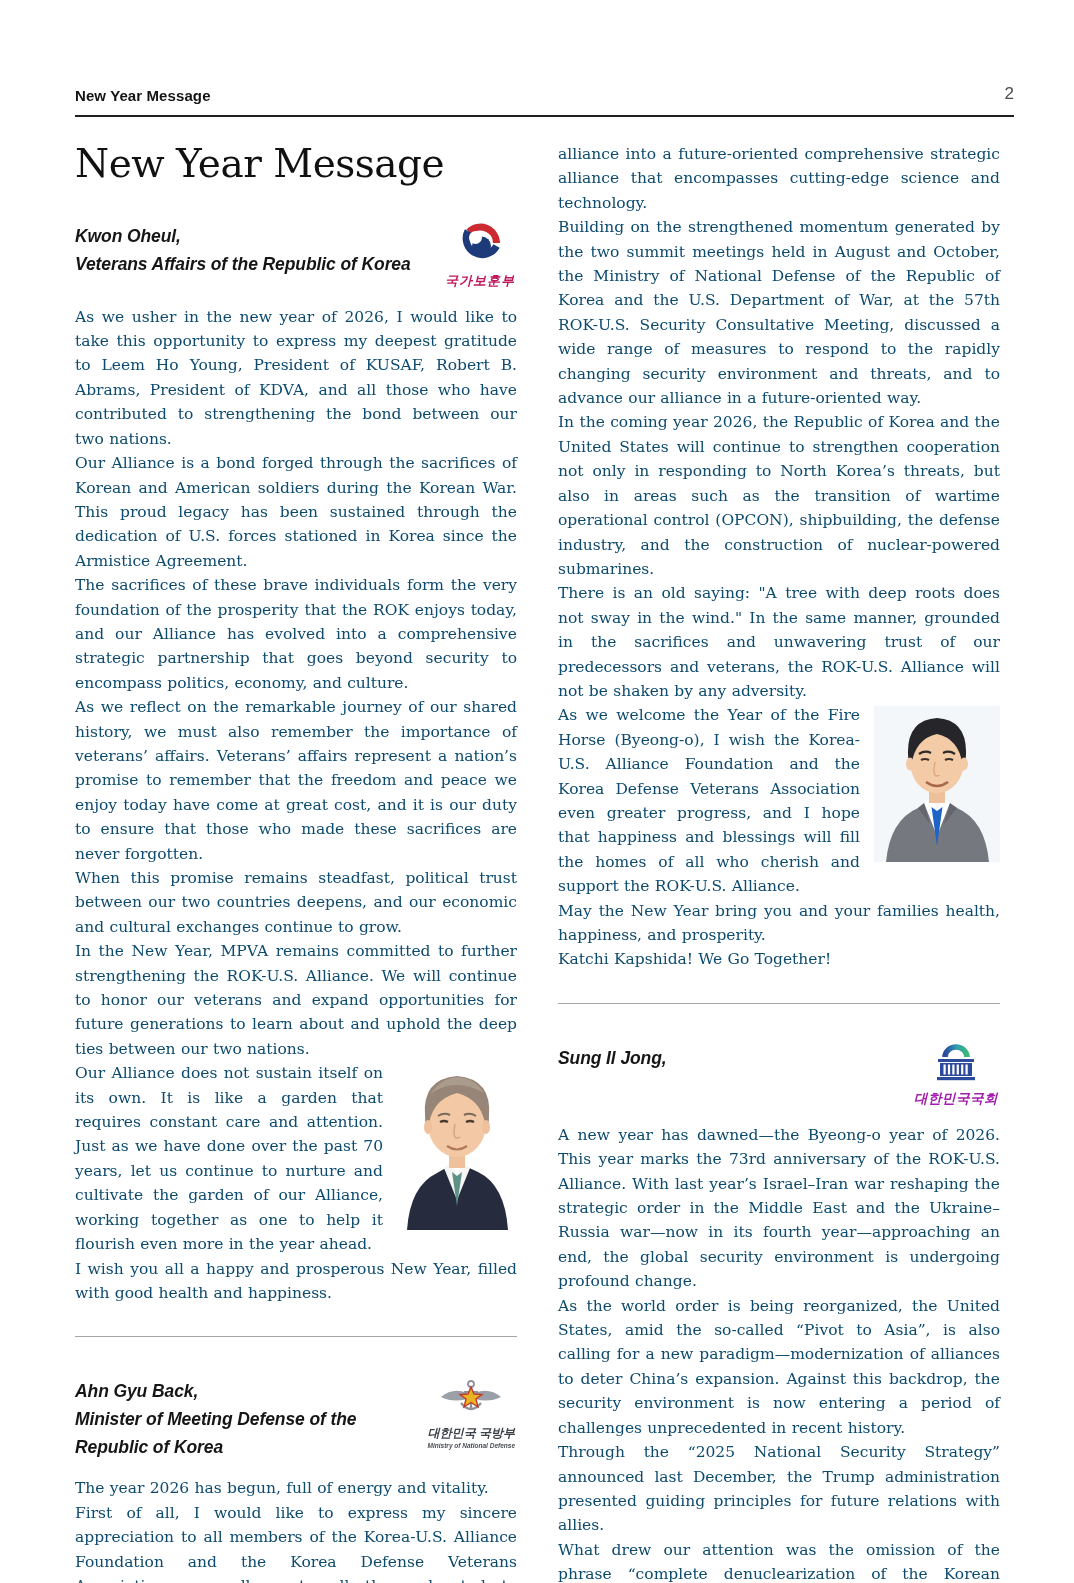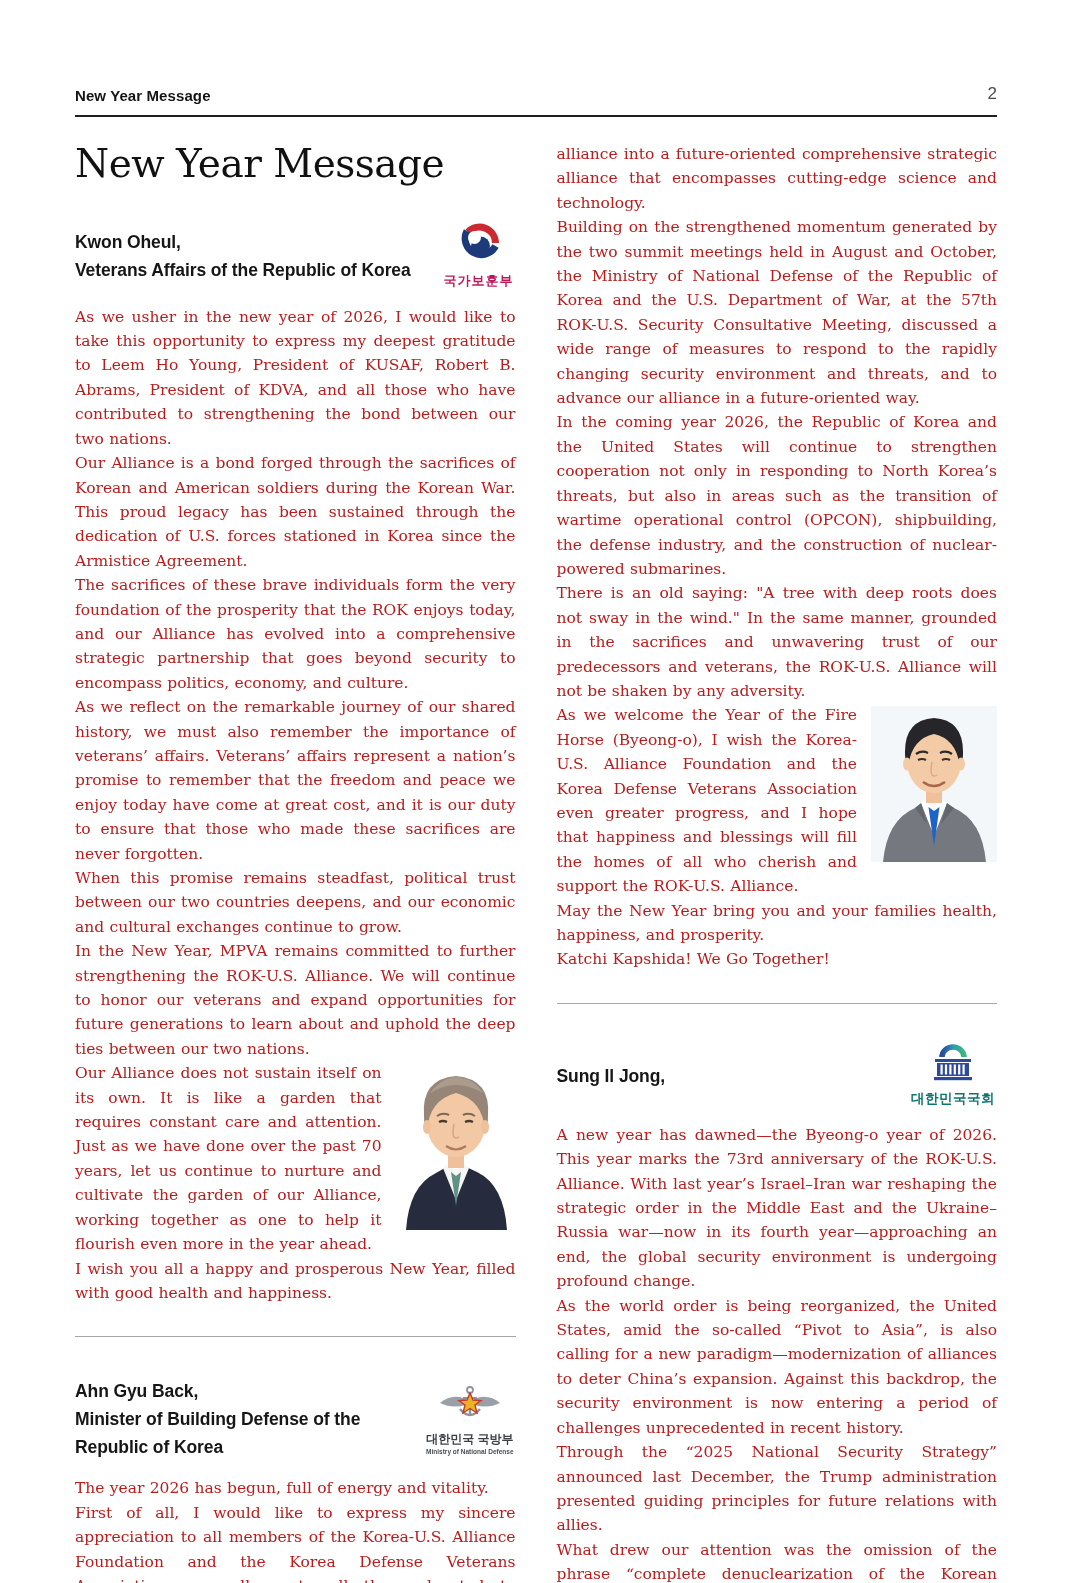--- a/index.html
+++ b/index.html
@@ -7,21 +7,21 @@
     width:1074px;height:1583px;
     background:#ffffff;
     overflow:hidden;
     font-family:"DejaVu Serif", serif;
     color:#1c1c1c;
     -webkit-font-smoothing:antialiased;
   }
   .page{
     box-sizing:border-box;
     width:1074px;height:1137px;
-    padding:0 77px 0 75px;
+    padding:0 60px 0 75px;
   }
   
   .running-header{
     display:flex;justify-content:space-between;align-items:flex-end;
     padding-top:84px;padding-bottom:11px;
     border-bottom:2px solid #1f1f1f;
   }
   .running-header .section{
     font-family:"Liberation Sans", sans-serif;
     font-weight:bold;font-size:15px;color:#141414;letter-spacing:0.1px;
@@ -35,44 +35,45 @@
   .col{width:442px;}
   
   .main-title{
     font-family:"DejaVu Serif", serif;
     font-size:39px;line-height:1.12;
     font-weight:500;letter-spacing:-0.5px;color:#111;
     margin:0 0 36px 0;
   }
   
   .author-block{
-    display:flex;justify-content:space-between;align-items:center;
+    display:flex;justify-content:space-between;align-items:flex-start;
     margin:0 0 15px 0;
+    font-style:italic;
   }
   .author-names{
     font-family:"Liberation Sans", sans-serif;
     font-weight:bold;font-size:17.5px;line-height:28px;color:#161616;
     letter-spacing:-0.1px;
   }
   .logo-box{flex:0 0 auto;text-align:center;padding-right:2px;}
   .logo-caption{
     font-family:"Liberation Sans", sans-serif;
     font-weight:bold;font-size:13px;color:#be185d;margin-top:2px;letter-spacing:1px;
   }
   .logo-caption.mnd{color:#3c4048;font-size:12px;letter-spacing:0;}
   .logo-subcaption{
     font-family:"Liberation Sans", sans-serif;
     font-size:6.5px;color:#4a4e55;font-weight:bold;letter-spacing:0;
   }
-  .logo-caption.assembly{color:#0f766e;font-size:13.5px;letter-spacing:0.5px;}
+  .logo-caption.assembly{color:#a21caf;font-size:13.5px;letter-spacing:0.5px;}
   
   .bodytext p{
     margin:0;text-align:justify;
     font-size:15.5px;line-height:24.4px;
-    word-spacing:0.4px;color:#b91c1c;
+    word-spacing:0.4px;color:#0c4a6e;
   }
   .wrapzone{overflow:visible;}
   .photo-right{float:right;margin:3px 0 4px 14px;}
   .divider{
     clear:both;border:none;border-top:1px solid #a6a6a6;
     margin:31px 0 40px 0;
   }
   .clear{clear:both;}
 </style>
 </head>
@@ -147,21 +148,21 @@
           <p>I wish you all a happy and prosperous New Year, filled with good health and happiness.</p>
           <div class="clear"></div>
         </div>
       </div>
 
       <hr class="divider">
 
       <div class="author-block">
         <div class="author-names">
           <div>Ahn Gyu Back,</div>
-          <div>Minister of Building Defense of the</div>
+          <div>Minister of Meeting Defense of the</div>
           <div>Republic of Korea</div>
         </div>
         <div class="logo-box">
           <span>
             <svg width="68" height="42" viewBox="0 0 68 42">
 
               <path d="M4 20 Q16 10 30 16 L30 22 Q16 26 4 20 Z" fill="#9aa0a8"></path>
               <path d="M64 20 Q52 10 38 16 L38 22 Q52 26 64 20 Z" fill="#9aa0a8"></path>
 
               <circle cx="34" cy="7" r="3" fill="none" stroke="#8e939b" stroke-width="1.8"></circle>

